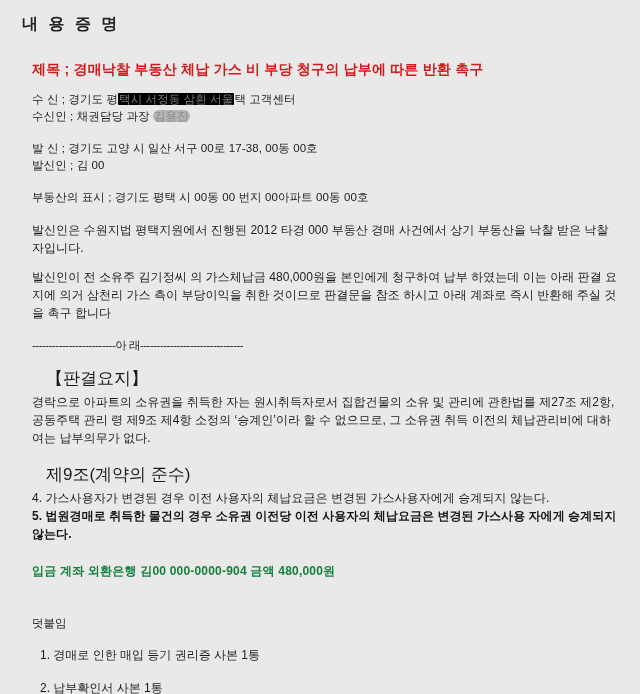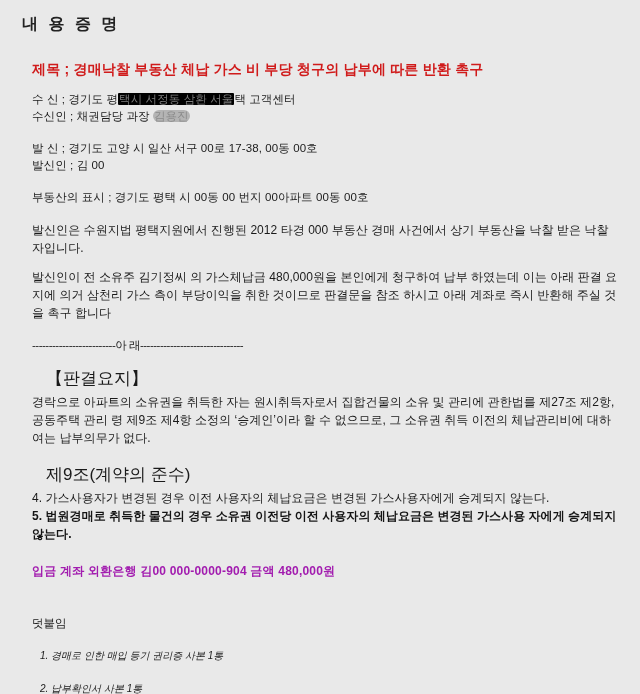--- a/index.html
+++ b/index.html
@@ -87,35 +87,34 @@
   .strong-red-less {
     font-weight: bold;
     color: #141414;
   }
   .spacer-sm { height: 11px; }
   .spacer-md { height: 16px; }
   .spacer-lg { height: 20px; }
   .acct {
     font-size: 12px;
     font-weight: bold;
-    color: #a21caf;
+    color: #15803d;
     margin: 0 0 0 14px;
     letter-spacing: 0.2px;
   }
   .attach-title {
     font-size: 11.5px;
     color: #1a1a1a;
     margin: 16px 0 5px 14px;
   }
   .attach-item {
-    font-size: 10px;
+    font-size: 12px;
     color: #1a1a1a;
     line-height: 17px;
     margin: 16px 0 0 22px;
-    font-style: italic;
   }
   .nowrap { white-space: nowrap; }
 </style>
 </head>
 <body>
 
 <div class="page">
   <div class="doc">
 
     <h1 class="doc-title">내 용 증 명</h1>

